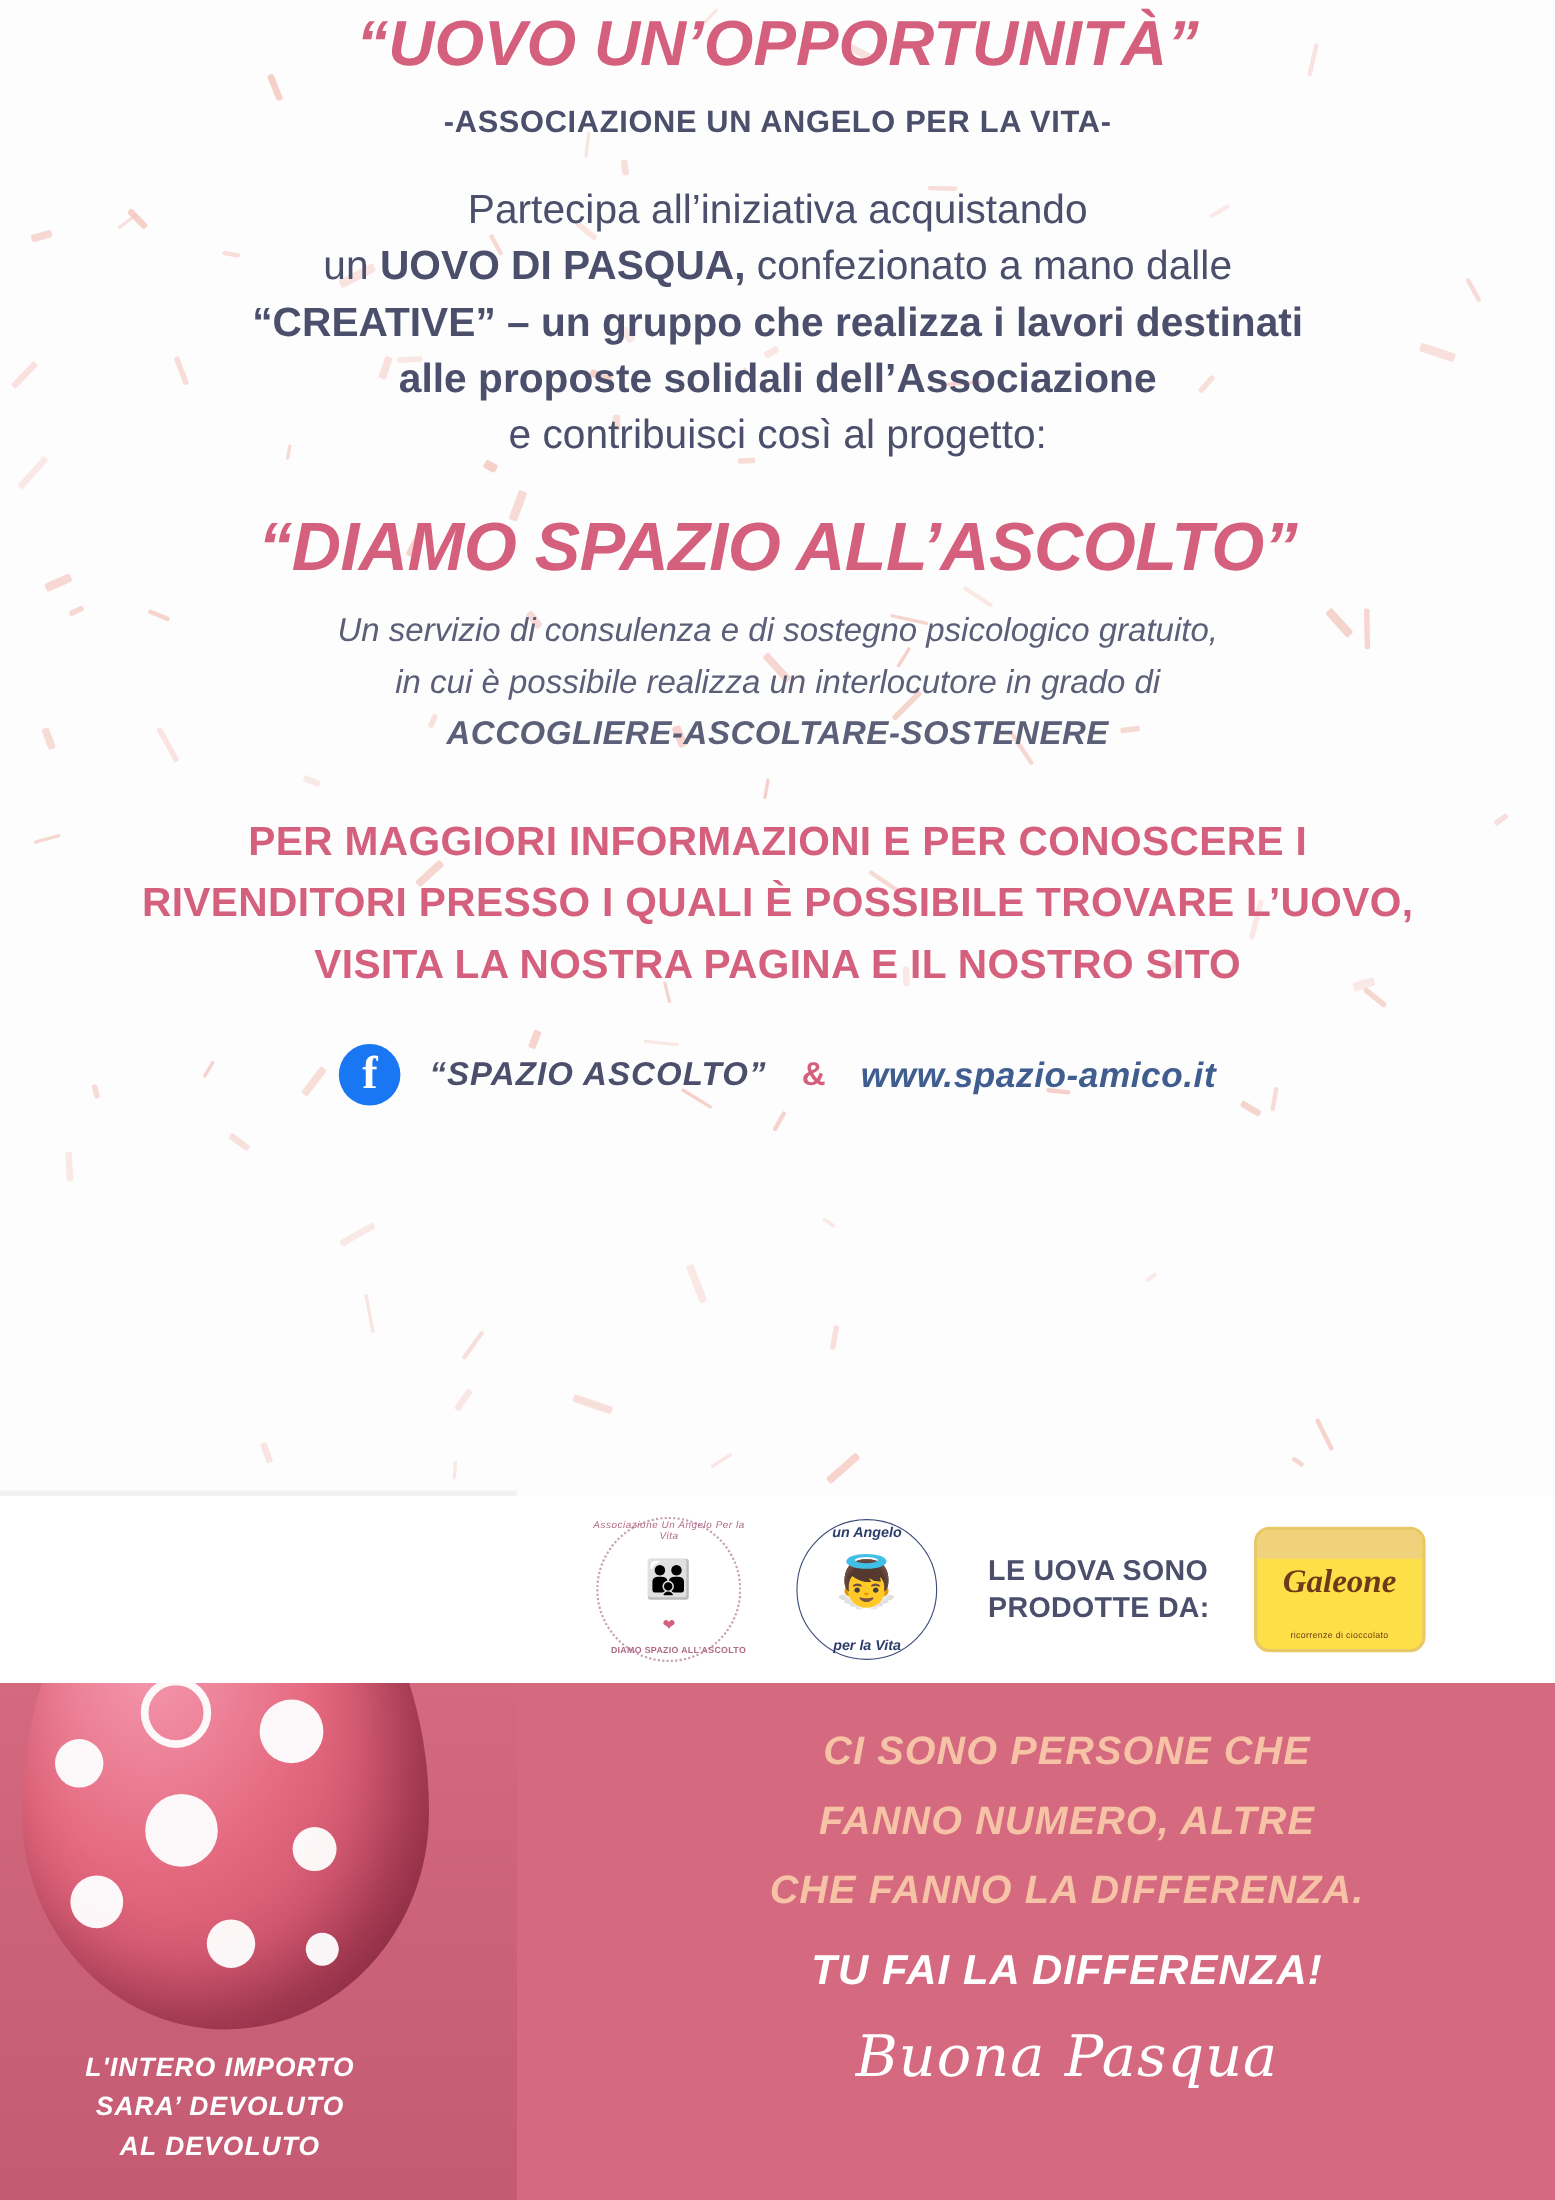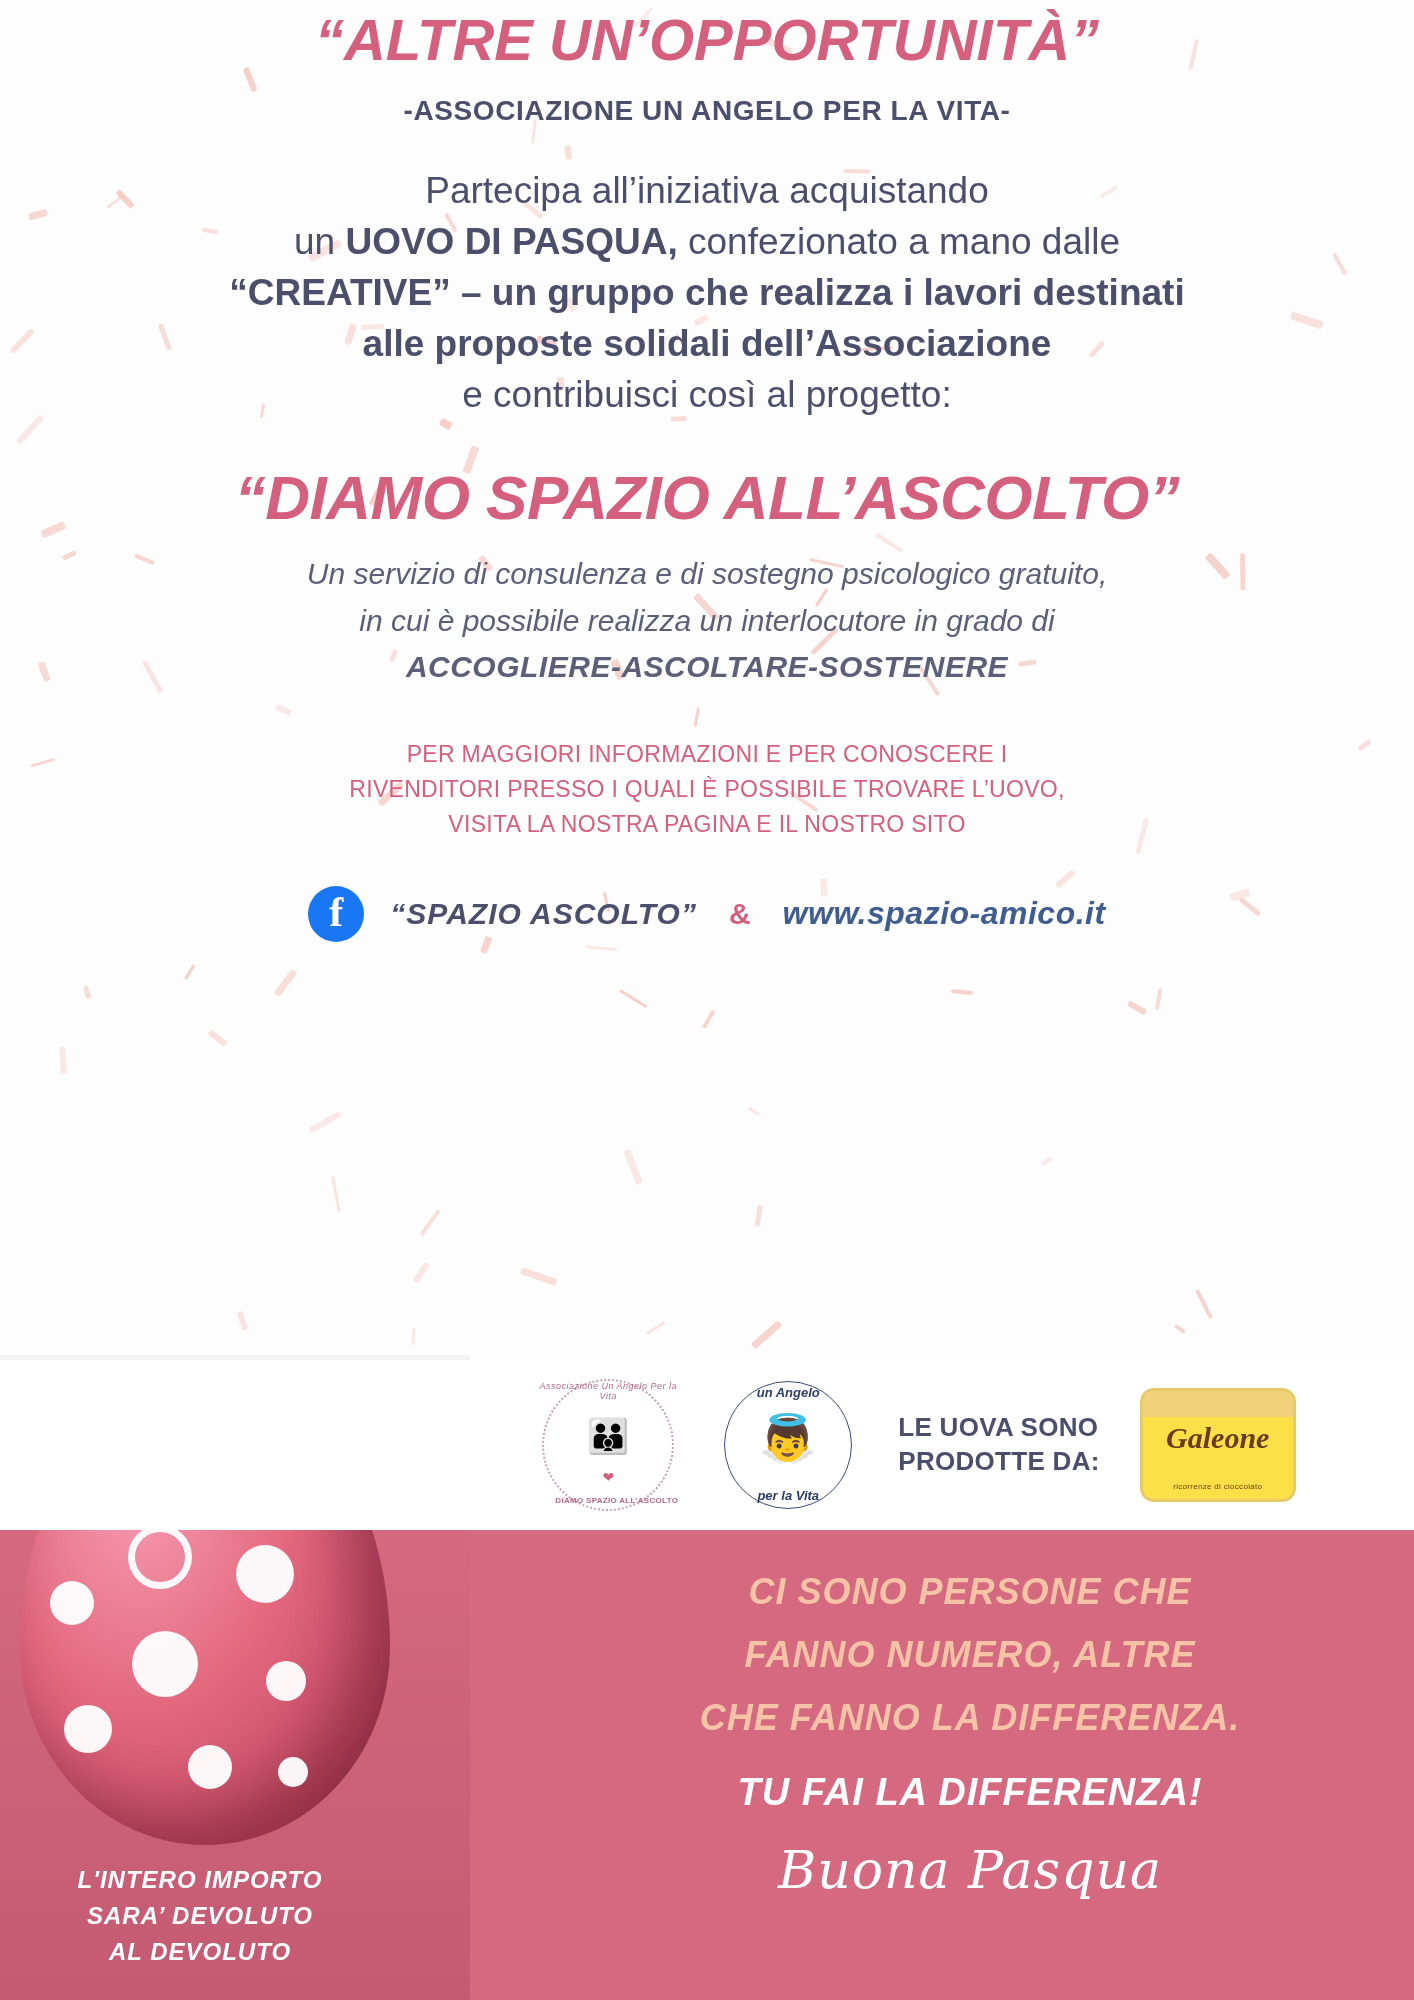--- a/index.html
+++ b/index.html
@@ -97,22 +97,22 @@
     line-height: 1.55;
   }
   .sub-italic .strong {
     font-weight: bold;
     letter-spacing: 0.5px;
   }
 
   
   .info {
     margin-top: 46px;
-    font-size: 23px;
-    font-weight: normal;
+    font-size: 37px;
+    font-weight: bold;
     color: #d4607d;
     line-height: 1.52;
     letter-spacing: 0.3px;
   }
 
   
   .links {
     margin-top: 44px;
     display: flex;
     align-items: center;
@@ -479,21 +479,21 @@
       <span class="cf" style="width: 7.74991px; height: 12.0478px; left: 442.097px; top: 418.493px; transform: rotate(298.333deg); opacity: 0.74;"></span>
       <span class="cf" style="width: 6.80174px; height: 17.429px; left: 483.398px; top: 935.954px; transform: rotate(201.176deg); opacity: 0.67;"></span>
       <span class="cf" style="width: 5.80727px; height: 19.6806px; left: 1133.96px; top: 997.768px; transform: rotate(300.685deg); opacity: 0.64;"></span>
       <span class="cf" style="width: 6.43317px; height: 27.4693px; left: 60.4458px; top: 1047.27px; transform: rotate(356.861deg); opacity: 0.35;"></span>
       <span class="cf" style="width: 5.34611px; height: 23.4616px; left: 529.525px; top: 197.784px; transform: rotate(129.704deg); opacity: 0.41;"></span>
       <span class="cf" style="width: 4.21275px; height: 16.3243px; left: 207.864px; top: 222.653px; transform: rotate(99.213deg); opacity: 0.52;"></span>
     </div>
 
   <div class="content">
 
-    <div class="title-2">“ALTRE UN’OPPORTUNITÀ”</div>
+    <div class="title-2">“UOVO UN’OPPORTUNITÀ”</div>
     <div class="title-3">-ASSOCIAZIONE UN ANGELO PER LA VITA-</div>
 
     <div class="para">
       <div>Partecipa all’iniziativa acquistando</div>
       <div>
         <span>un </span><span class="b">UOVO DI PASQUA,</span><span> confezionato a mano dalle</span>
       </div>
       <div class="b">“CREATIVE” – un gruppo che realizza i lavori destinati</div>
       <div class="b">alle proposte solidali dell’Associazione</div>
       <div>e contribuisci così al progetto:</div>

